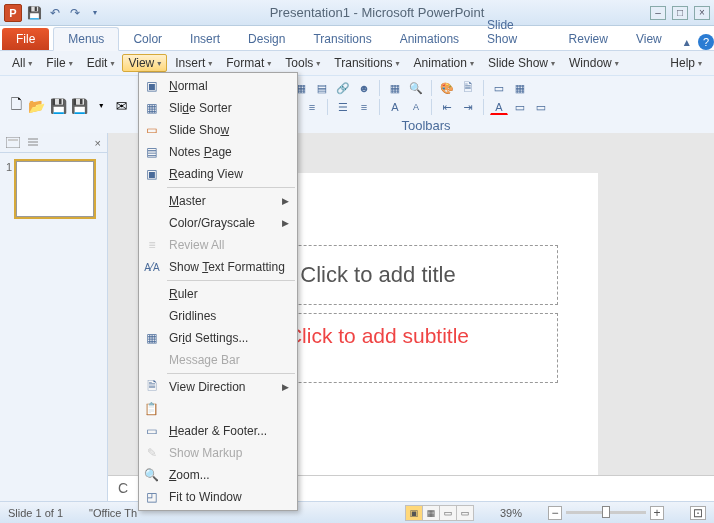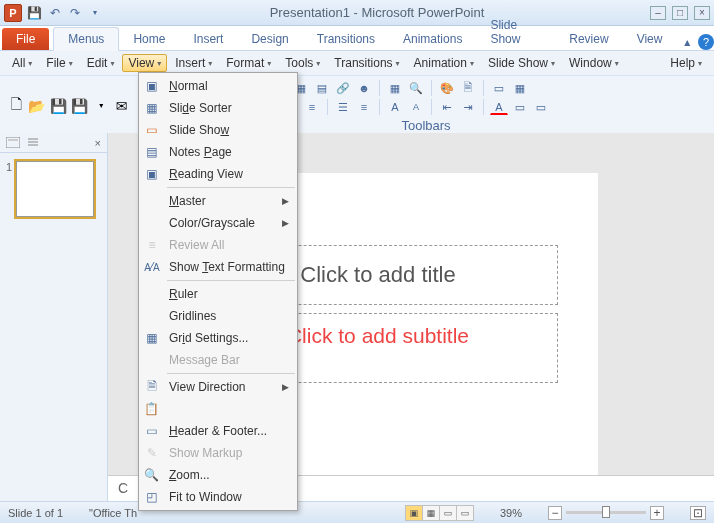--- a/index.html
+++ b/index.html
@@ -93,21 +93,21 @@
   <div class="winbtns">
     <div class="winbtn">–</div>
     <div class="winbtn">□</div>
     <div class="winbtn">×</div>
   </div>
 </div>
 
 <div class="tabs">
   <div class="tab file">File</div>
   <div class="tab active">Menus</div>
-  <div class="tab">Home</div>
+  <div class="tab">Color</div>
   <div class="tab">Insert</div>
   <div class="tab">Design</div>
   <div class="tab">Transitions</div>
   <div class="tab">Animations</div>
   <div class="tab">Slide Show</div>
   <div class="tab">Review</div>
   <div class="tab">View</div>
   <div class="spacer"></div>
   <div class="tab-icon" style="color:#4a6b9a">▴</div>
   <div class="tab-icon">

